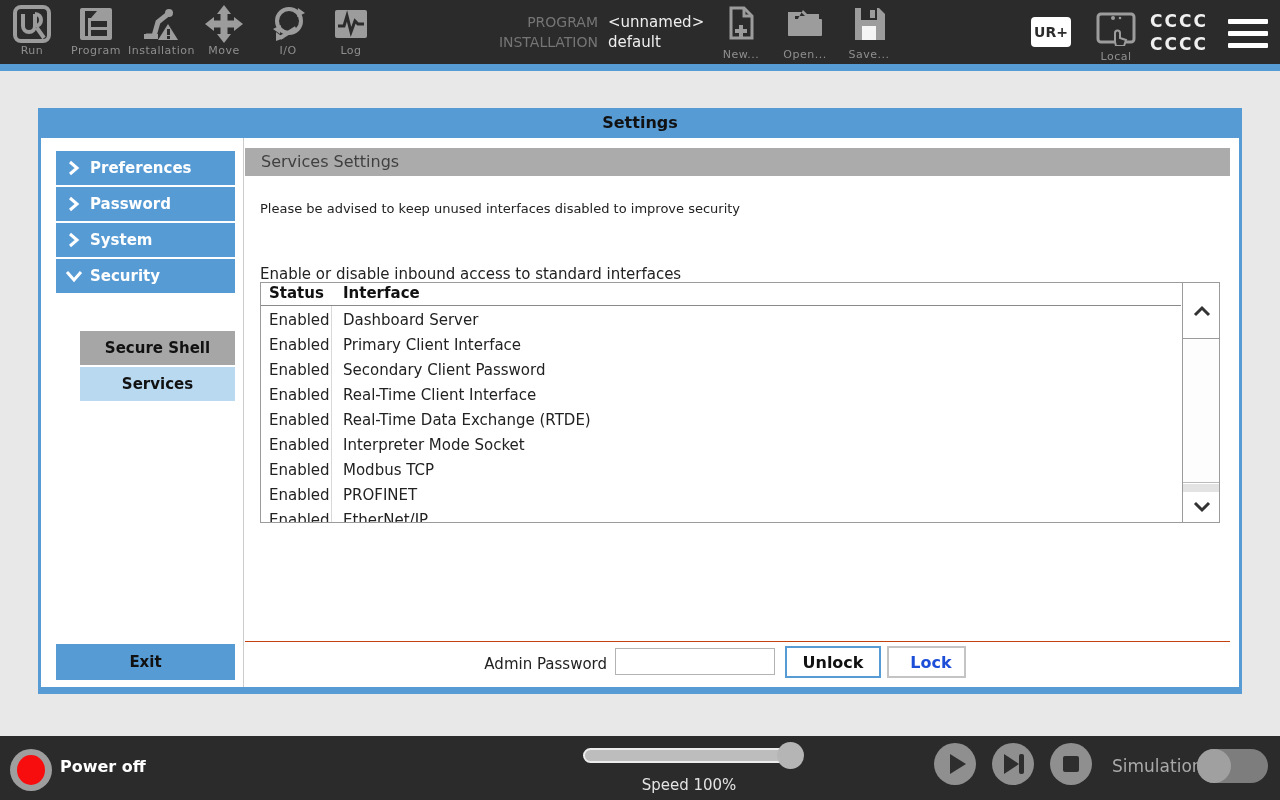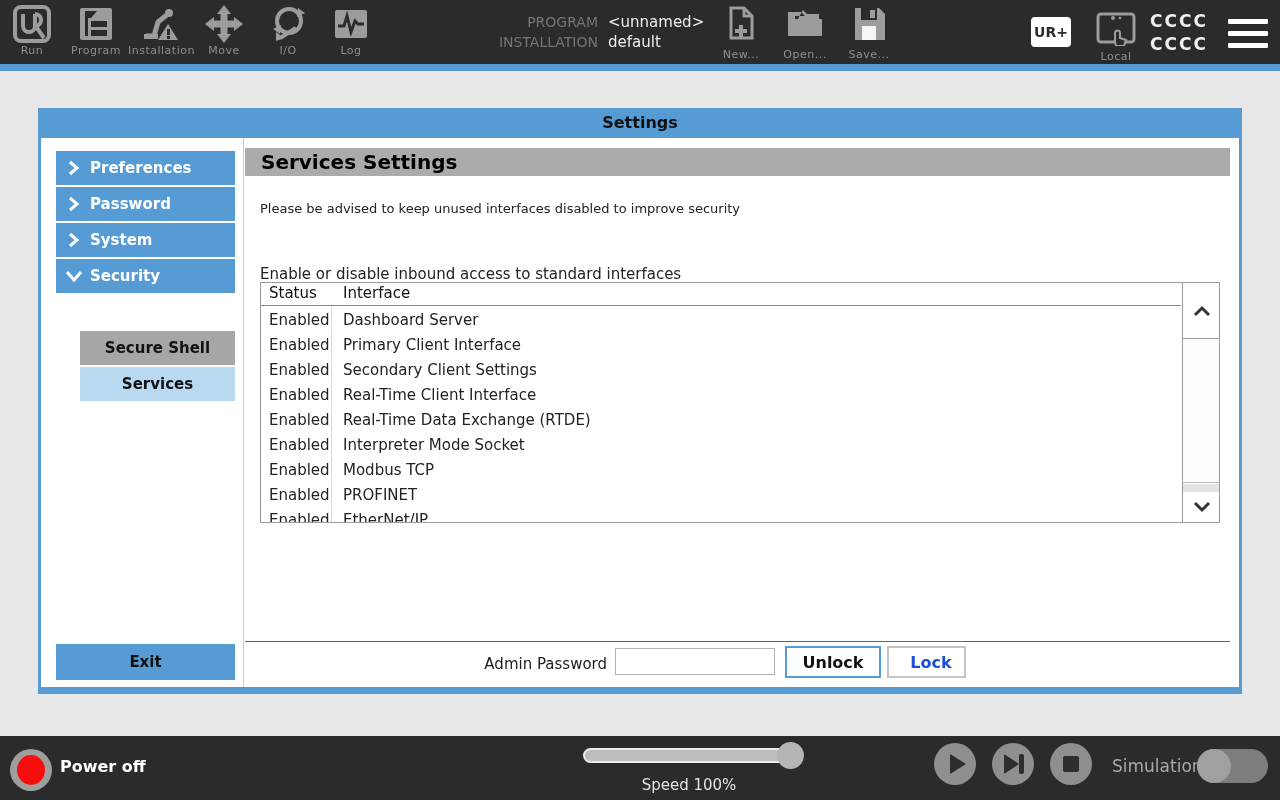--- a/index.html
+++ b/index.html
@@ -45,30 +45,30 @@
   .side-item .sil { position:absolute; left:34px; }
   .side-sub { position:absolute; left:39px; width:155px; height:34px; background:#a6a6a6; color:#111;
     font-weight:bold; font-size:15px; line-height:34px; text-align:center; cursor:pointer; }
   .side-sub.selected { background:#b9d9f0; }
   .exit-btn { position:absolute; left:15px; top:506px; width:179px; height:36px; background:#579bd5;
     color:#111; font-weight:bold; font-size:15px; line-height:36px; text-align:center; cursor:pointer; }
 
   
   .pane { position:absolute; left:204px; top:0; width:985px; height:549px; background:#ffffff; }
   .pane-header { position:absolute; left:0; top:10px; width:985px; height:28px; background:#ababab;
-    color:#000000; font-weight:bold; font-size:20px; line-height:28px; padding-left:16px; }
+    color:#404040; font-weight:normal; font-size:16px; line-height:28px; padding-left:16px; }
   .notice { position:absolute; left:15px; top:63px; font-size:13px; color:#222; }
   .subtitle { position:absolute; left:15px; top:127px; font-size:15px; color:#222; }
 
   
   .svc-table { position:absolute; left:15px; top:144px; width:960px; height:241px; border:1px solid #9b9b9b;
     background:#fff; overflow:hidden; }
   .tbl-coldiv { position:absolute; left:70px; top:0; width:1px; height:241px; background:#d9d9d9; }
   .tbl-head { position:absolute; left:0; top:0; width:920px; height:23px; border-bottom:1px solid #8a8a8a;
-    background:#fff; font-weight:normal; font-size:15px; color:#111; }
+    background:#fff; font-weight:bold; font-size:15px; color:#111; }
   .th-status { position:absolute; left:8px; top:1px; }
   .th-iface { position:absolute; left:82px; top:1px; }
   .tbl-row { position:absolute; left:0; width:920px; height:25px; font-size:15px; color:#222; cursor:pointer; }
   .td-status { position:absolute; left:8px; top:3px; }
   .td-iface { position:absolute; left:82px; top:3px; }
 
   
   .sbar { position:absolute; left:921px; top:0; width:38px; height:239px; border-left:1px solid #9b9b9b; background:#fff; }
   .sbar-up { position:absolute; left:0; top:0; width:37px; height:56px; border-bottom:1px solid #9b9b9b; cursor:pointer; }
   .sbar-thumb { position:absolute; left:0; top:57px; width:37px; height:143px; background:#fdfdfd; border-bottom:1px solid #bbb; cursor:grab; }
@@ -301,21 +301,21 @@
           <div class="tbl-row" style="top:25px;">
             <span class="td-status">Enabled</span>
             <span class="td-iface">Dashboard Server</span>
           </div>
           <div class="tbl-row" style="top:50px;">
             <span class="td-status">Enabled</span>
             <span class="td-iface">Primary Client Interface</span>
           </div>
           <div class="tbl-row" style="top:75px;">
             <span class="td-status">Enabled</span>
-            <span class="td-iface">Secondary Client Settings</span>
+            <span class="td-iface">Secondary Client Password</span>
           </div>
           <div class="tbl-row" style="top:100px;">
             <span class="td-status">Enabled</span>
             <span class="td-iface">Real-Time Client Interface</span>
           </div>
           <div class="tbl-row" style="top:125px;">
             <span class="td-status">Enabled</span>
             <span class="td-iface">Real-Time Data Exchange (RTDE)</span>
           </div>
           <div class="tbl-row" style="top:150px;">

